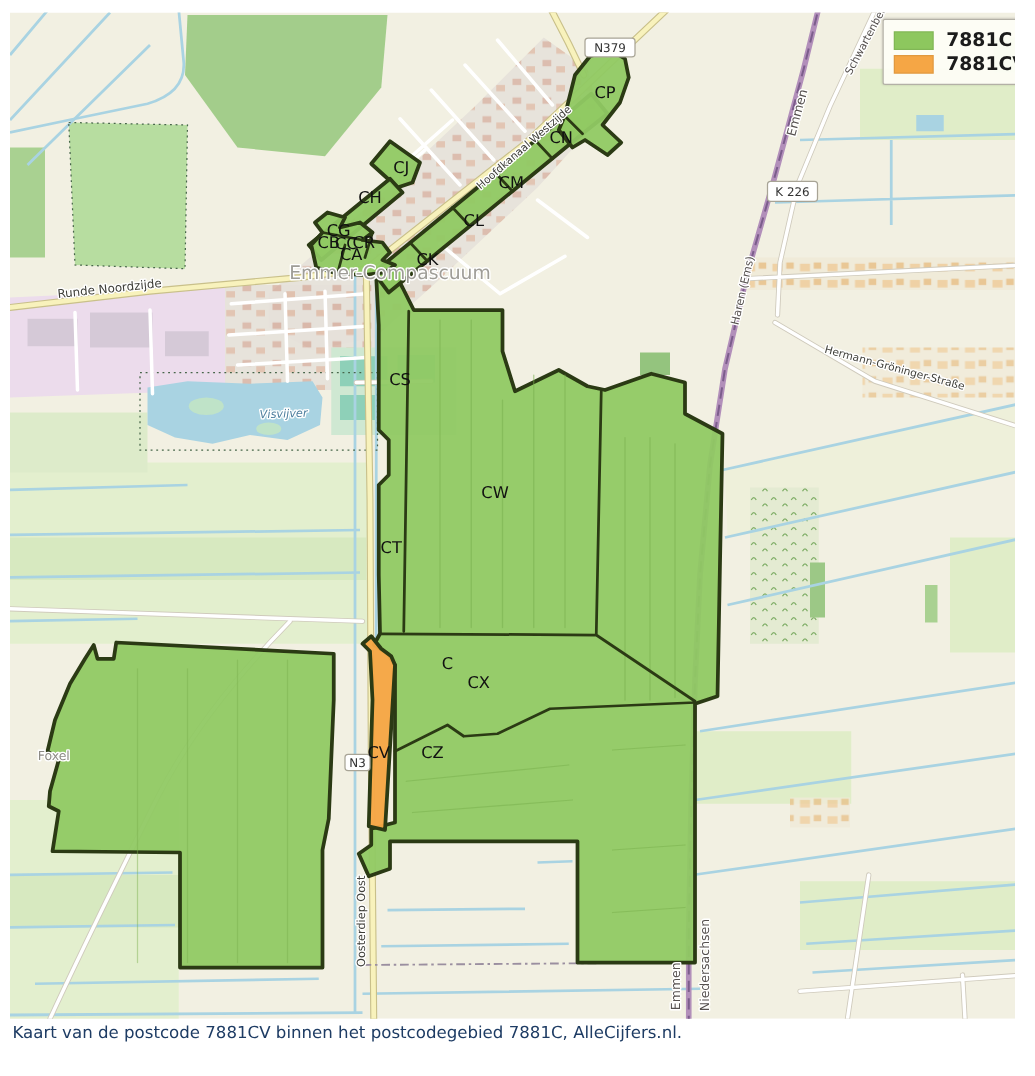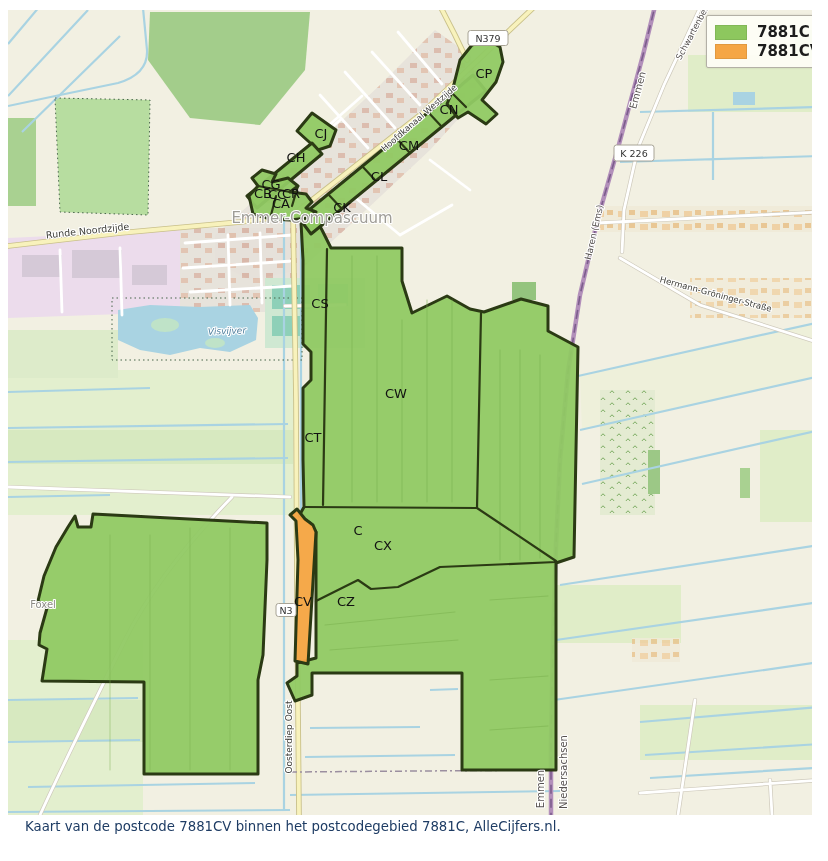--- a/index.html
+++ b/index.html
@@ -5,21 +5,21 @@
   html,body{margin:0;padding:0;background:#ffffff;}
   #page{position:relative;width:812px;height:861px;background:#ffffff;overflow:hidden;
         font-family:"DejaVu Sans",sans-serif;}
   #mapsvg{position:absolute;left:0;top:0;}
   #legend{position:absolute;left:706px;top:15px;background:rgba(253,253,245,0.95);
           border:1px solid #b3b0a6;border-radius:2px;padding:5px 10px 5px 8px;
           box-shadow:0 0 2px rgba(0,0,0,.15);font-weight:bold;}
   .legrow{display:flex;align-items:center;margin:3px 0;}
   .swatch{width:30px;height:13px;display:inline-block;margin-right:10px;border:1px solid rgba(0,0,0,.08);}
   .leglabel{font-size:15px;color:#1c1c1c;line-height:16px;}
-  #caption{position:absolute;left:10px;top:818px;color:#1e3c64;font-size:13.3px;line-height:17px;margin-left:15px;}
+  #caption{position:absolute;left:10px;top:818px;color:#1e3c64;font-size:13.3px;line-height:17px;}
 </style>
 </head>
 <body>
 
 <div id="page">
 
 <svg id="mapsvg" width="828" height="815" viewBox="0 0 828 815">
   <defs>
     <clipPath id="mapclip">
           <rect x="8" y="10" width="812" height="805"></rect>

